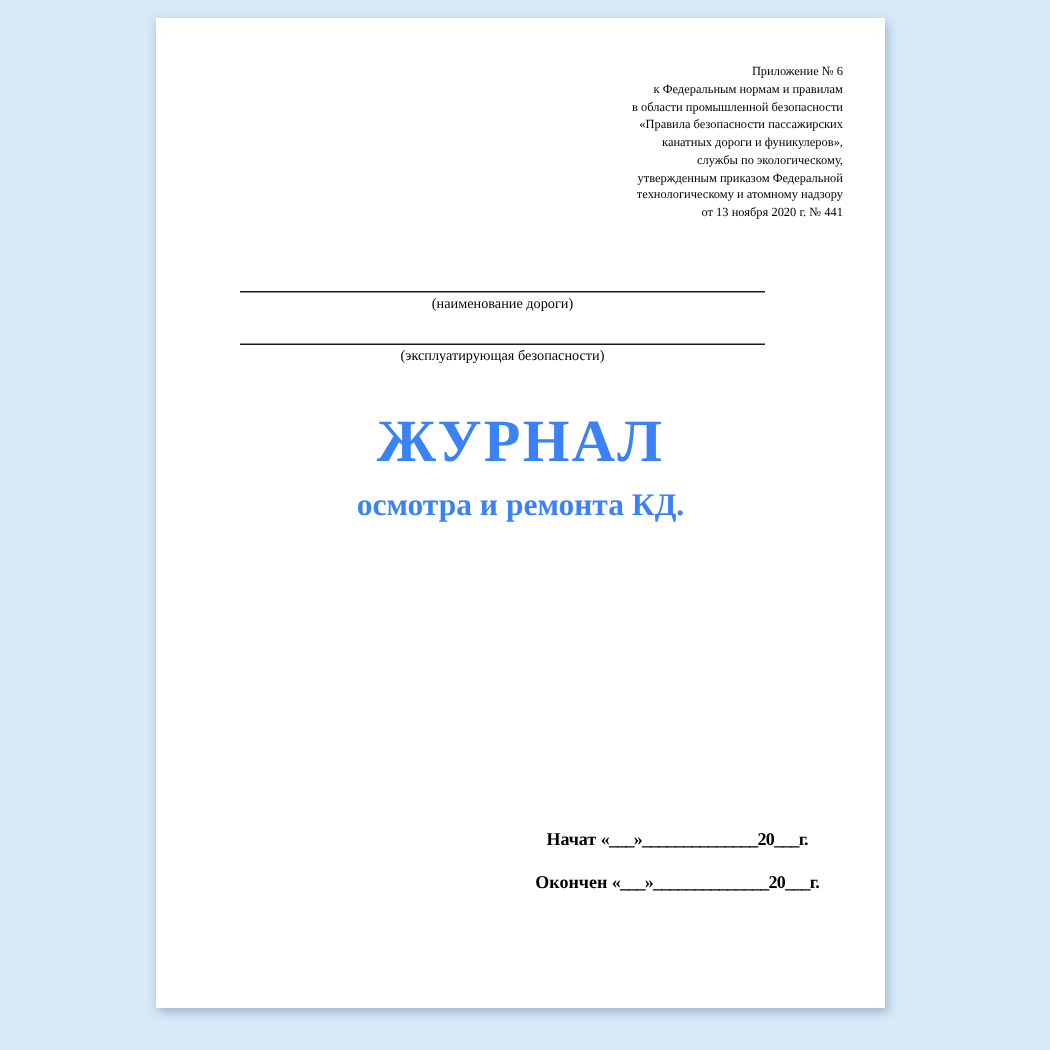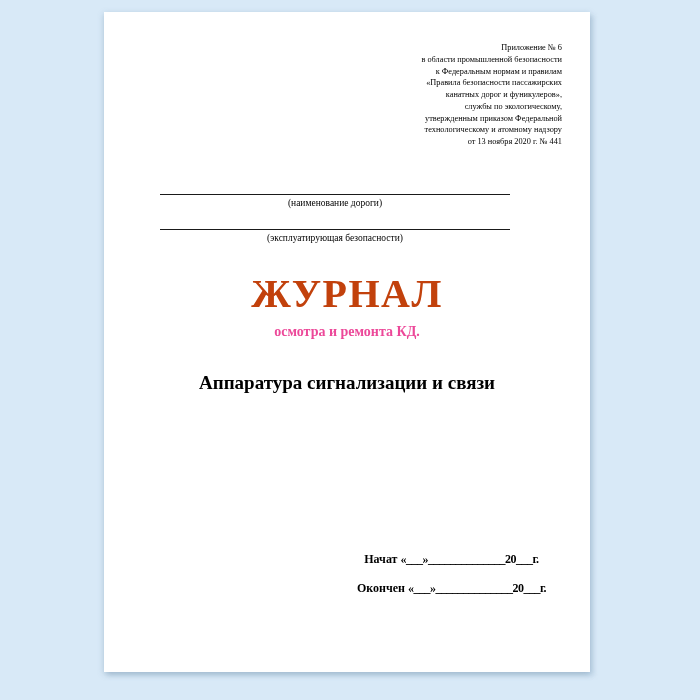--- a/index.html
+++ b/index.html
@@ -77,27 +77,27 @@
     left: 0;
     right: 0;
     top: 262px;
     text-align: center;
   }
   .main-title {
     font-size: 40px;
     font-weight: bold;
     letter-spacing: 1.5px;
     line-height: 1;
-    color: #c2410c;
+    color: #3b82f6;
   }
   .sub-title {
-    font-size: 14px;
+    font-size: 21px;
     font-weight: bold;
     margin-top: 10px;
-    color: #ec4899;
+    color: #3b82f6;
   }
   .section-title {
     position: absolute;
     left: 0;
     right: 0;
     top: 357px;
     text-align: center;
     font-size: 19px;
     font-weight: bold;
     line-height: 1.45;
@@ -127,24 +127,24 @@
 </head>
 <body>
 
 <div class="stage">
   <div class="page-shadow"></div>
 
   <div class="page">
 
     <div class="appendix">
       <div>Приложение № 6</div>
+      <div>к Федеральным нормам и правилам</div>
       <div>в области промышленной безопасности</div>
-      <div>к Федеральным нормам и правилам</div>
       <div>«Правила безопасности пассажирских</div>
-      <div>канатных дорог и фуникулеров»,</div>
+      <div>канатных дороги и фуникулеров»,</div>
       <div>службы по экологическому,</div>
       <div>утвержденным приказом Федеральной</div>
       <div>технологическому и атомному надзору</div>
       <div>от 13 ноября 2020 г. № 441</div>
     </div>
 
     <div class="org-block">
       <div>
         <div class="rule"></div>
         <div class="rule-caption">(наименование дороги)</div>
@@ -154,21 +154,20 @@
         <div class="rule-caption">(эксплуатирующая безопасности)</div>
       </div>
     </div>
 
     <div class="title-block">
       <div class="main-title">ЖУРНАЛ</div>
       <div class="sub-title">осмотра и ремонта КД.</div>
     </div>
 
     <div class="section-title">
-      <div>Аппаратура сигнализации и связи</div>
     </div>
 
     <div class="footer-block">
       <div class="footer-row">
         <span class="lbl">Начат</span>
         <span class="dash">«___»______________20___г.</span>
       </div>
       <div class="footer-row">
         <span class="lbl">Окончен</span>
         <span class="dash">«___»______________20___г.</span>

